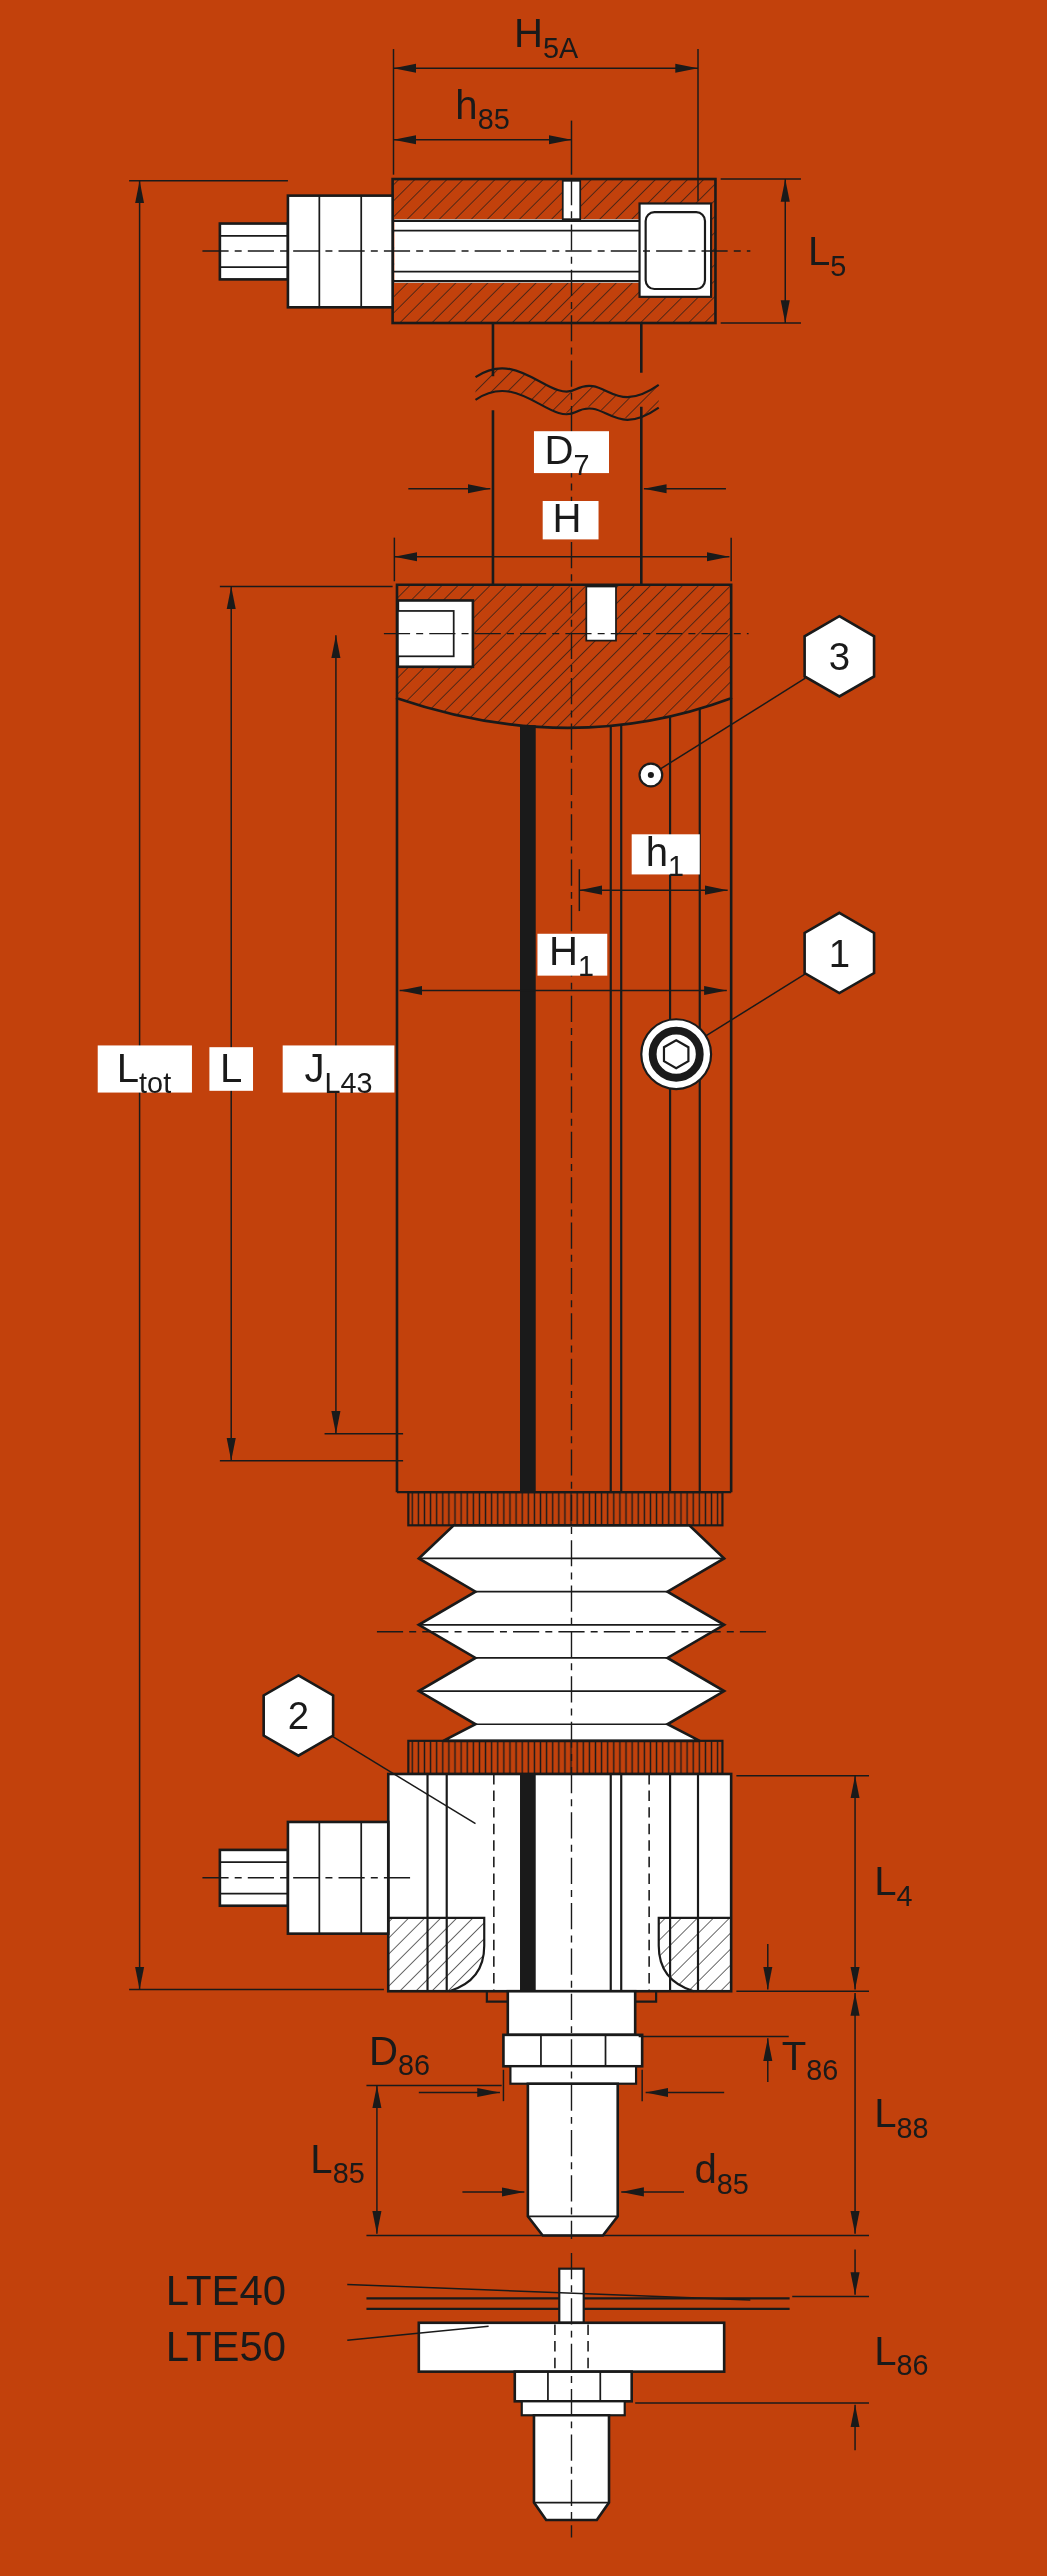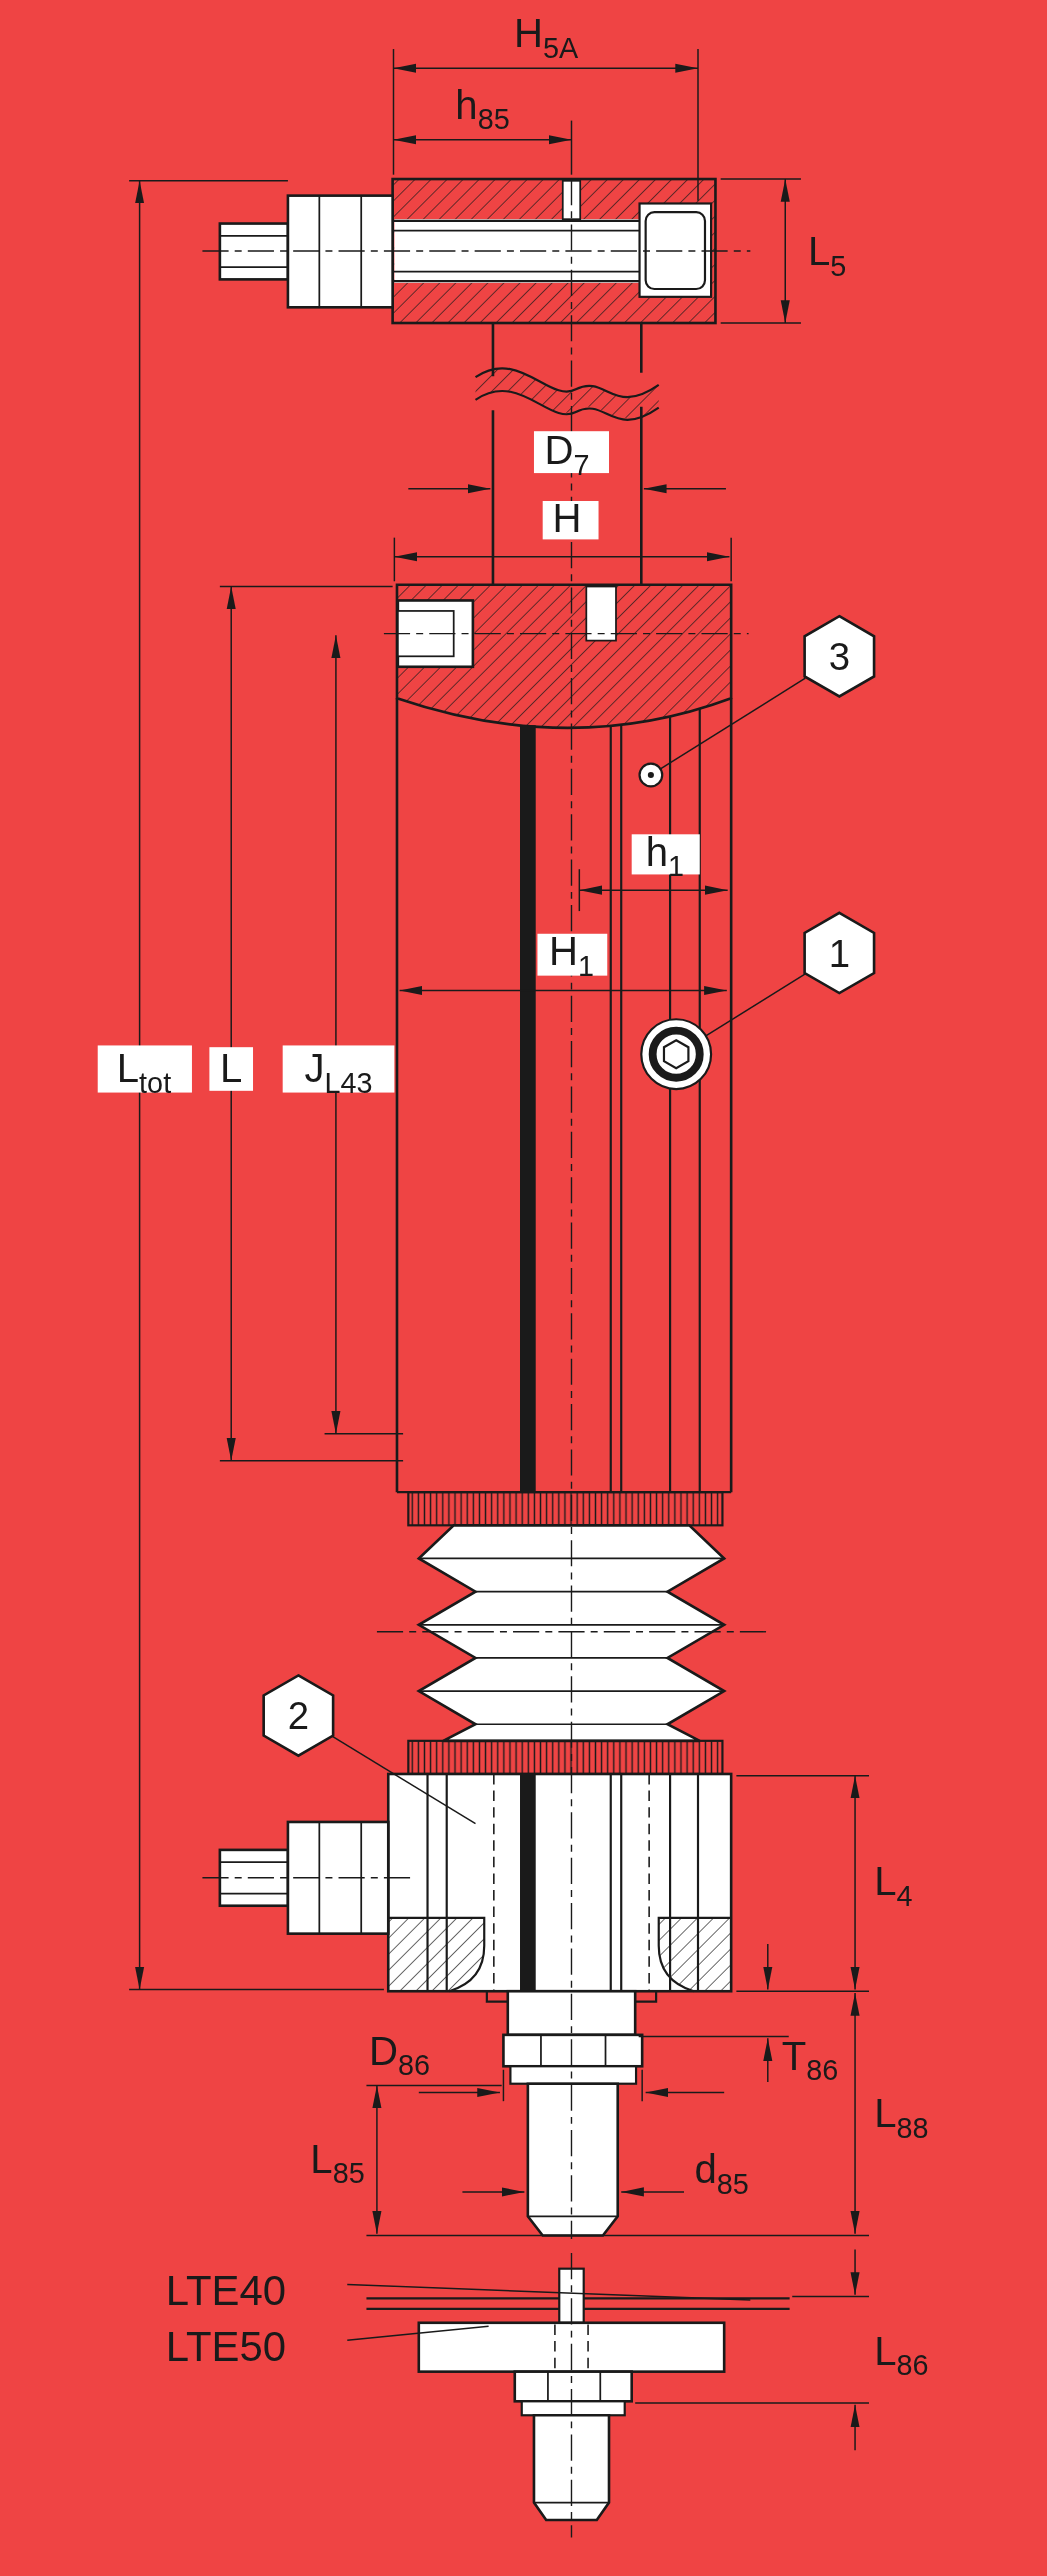--- a/index.html
+++ b/index.html
@@ -1,16 +1,16 @@
 <!DOCTYPE html>
 <html style="font-size:14px"><head>
 <meta charset="utf-8">
 <style>
   html,body{margin:0;padding:0;background:#ffffff;}
-  .page{width:1047px;height:2576px;background:#ef4444;position:relative;overflow:hidden;}
+  .page{width:1047px;height:2576px;background:#c2410c;position:relative;overflow:hidden;}
   svg{display:block;}
   .s3{stroke:#1a1a1a;stroke-width:3;fill:none;}
   .s25{stroke:#1a1a1a;stroke-width:2.5;fill:none;}
   .s2{stroke:#1a1a1a;stroke-width:2;fill:none;}
   .fw{fill:#ffffff;}
   .hatch{fill:url(#hatch);}
   .knurlf{fill:url(#knurl);}
   .dark{fill:#1a1a1a;}
   .ext{stroke:#1a1a1a;stroke-width:1.7;fill:none;}
   .dim{stroke:#1a1a1a;stroke-width:1.7;fill:none;}

